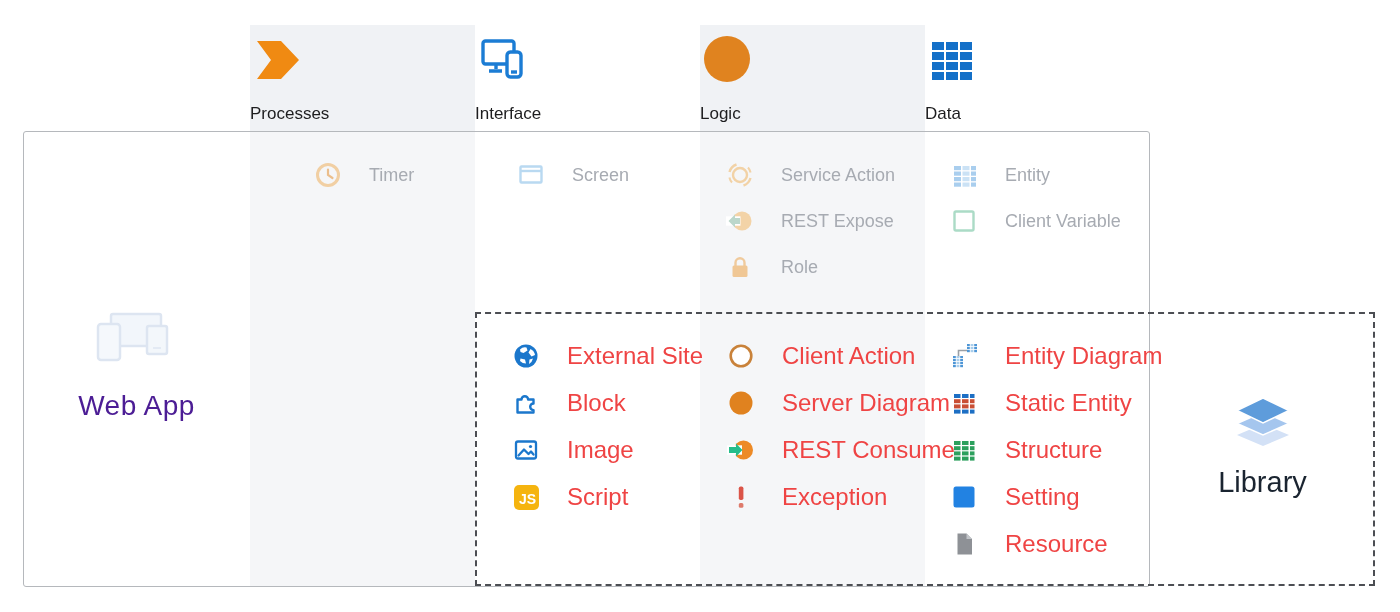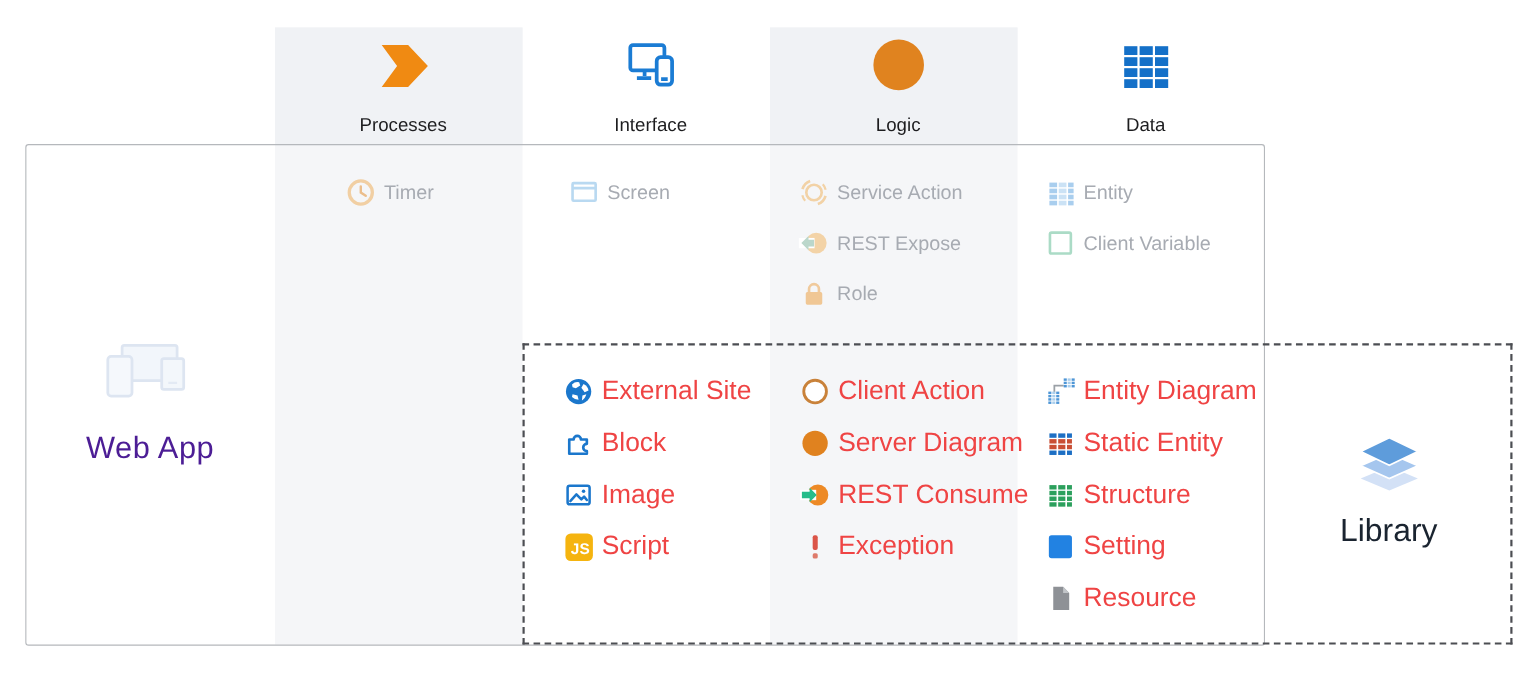--- a/index.html
+++ b/index.html
@@ -8,26 +8,26 @@
 
   .stripe{position:absolute;top:25px;height:561px;width:225px;background:#f5f6f8}
   .hdr-shade{position:absolute;top:25px;height:106px;width:225px;background:#f0f2f5}
 
   .box-solid{position:absolute;left:23px;top:131px;width:1127px;height:456px;
              border:1.5px solid #b5b8bc;border-radius:3px}
   .box-dashed{position:absolute;left:475px;top:312px;width:900px;height:274px;
               border:2px dashed #4c4e53}
 
   .col-header{position:absolute;top:25px;width:233px;height:106px;display:flex;
-              flex-direction:column;align-items:center;justify-content:center;gap:17px}
+              flex-direction:column;align-items:flex-start;justify-content:center;gap:17px}
   .col-header .hicon{width:54px;height:54px;display:flex;align-items:center;justify-content:center}
   .col-header .hlabel{font-size:17px;color:#1d1d1f}
 
   .items{position:absolute;display:flex;flex-direction:column;gap:19px}
-  .item{display:flex;align-items:center;gap:7px;height:28px}
+  .item{display:flex;align-items:center;gap:27px;height:28px}
   .item .ic{width:28px;height:28px;display:flex;align-items:center;justify-content:center;flex:none}
   .item .lb{font-size:24px;color:#ef4444;white-space:nowrap}
   .items.faded{gap:18px}
   .items.faded .lb{color:#a7abb2;font-size:18px}
 
   .webapp-block{position:absolute;left:23px;top:312px;width:227px;display:flex;
                 flex-direction:column;align-items:center;gap:16px}
   .webapp-block .big-label{font-size:28px;color:#4c1d95;letter-spacing:.5px}
 
   .library-block{position:absolute;left:1150px;top:392px;width:225px;display:flex;

